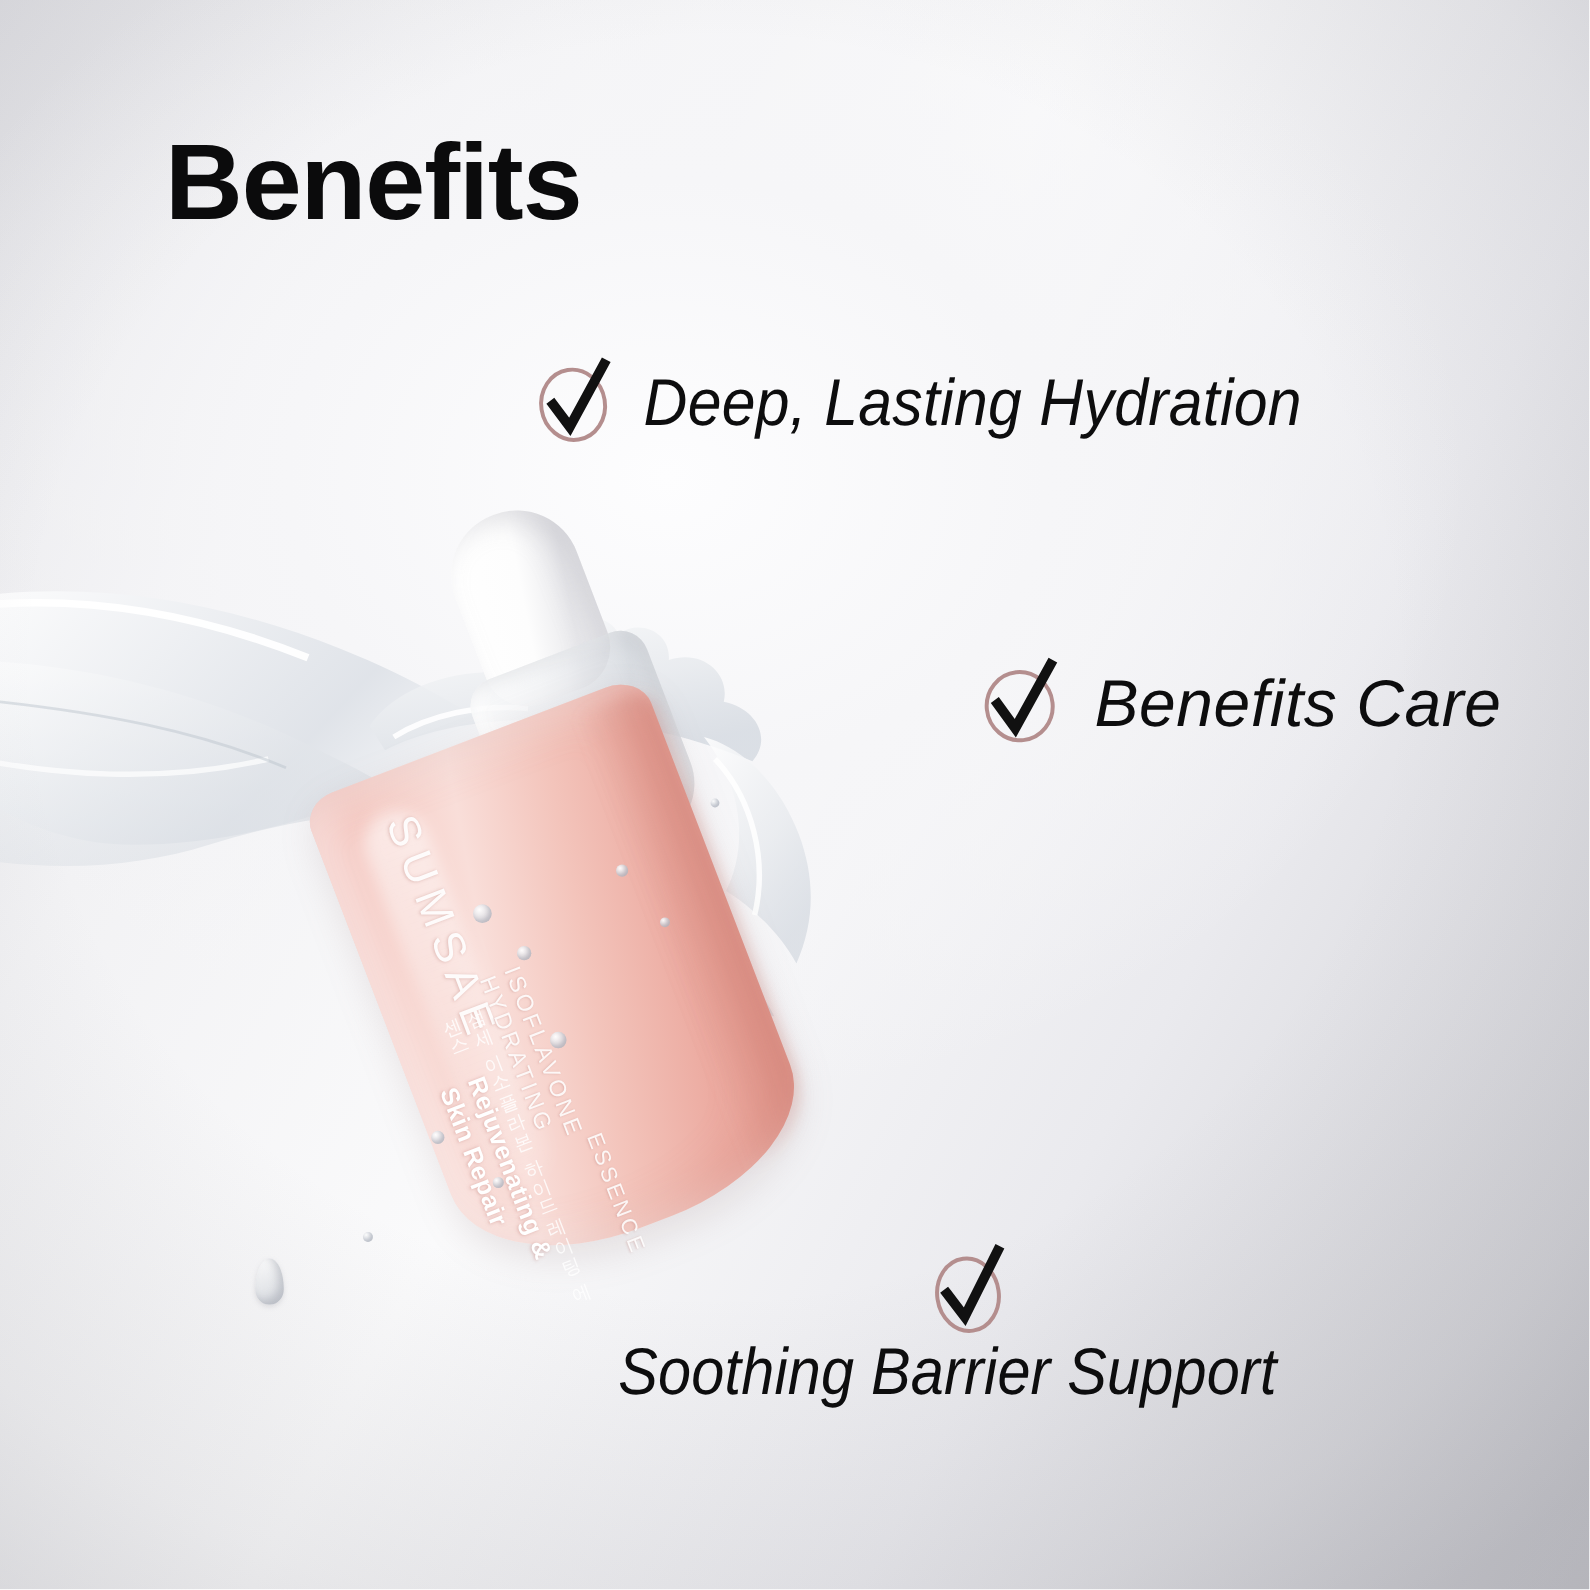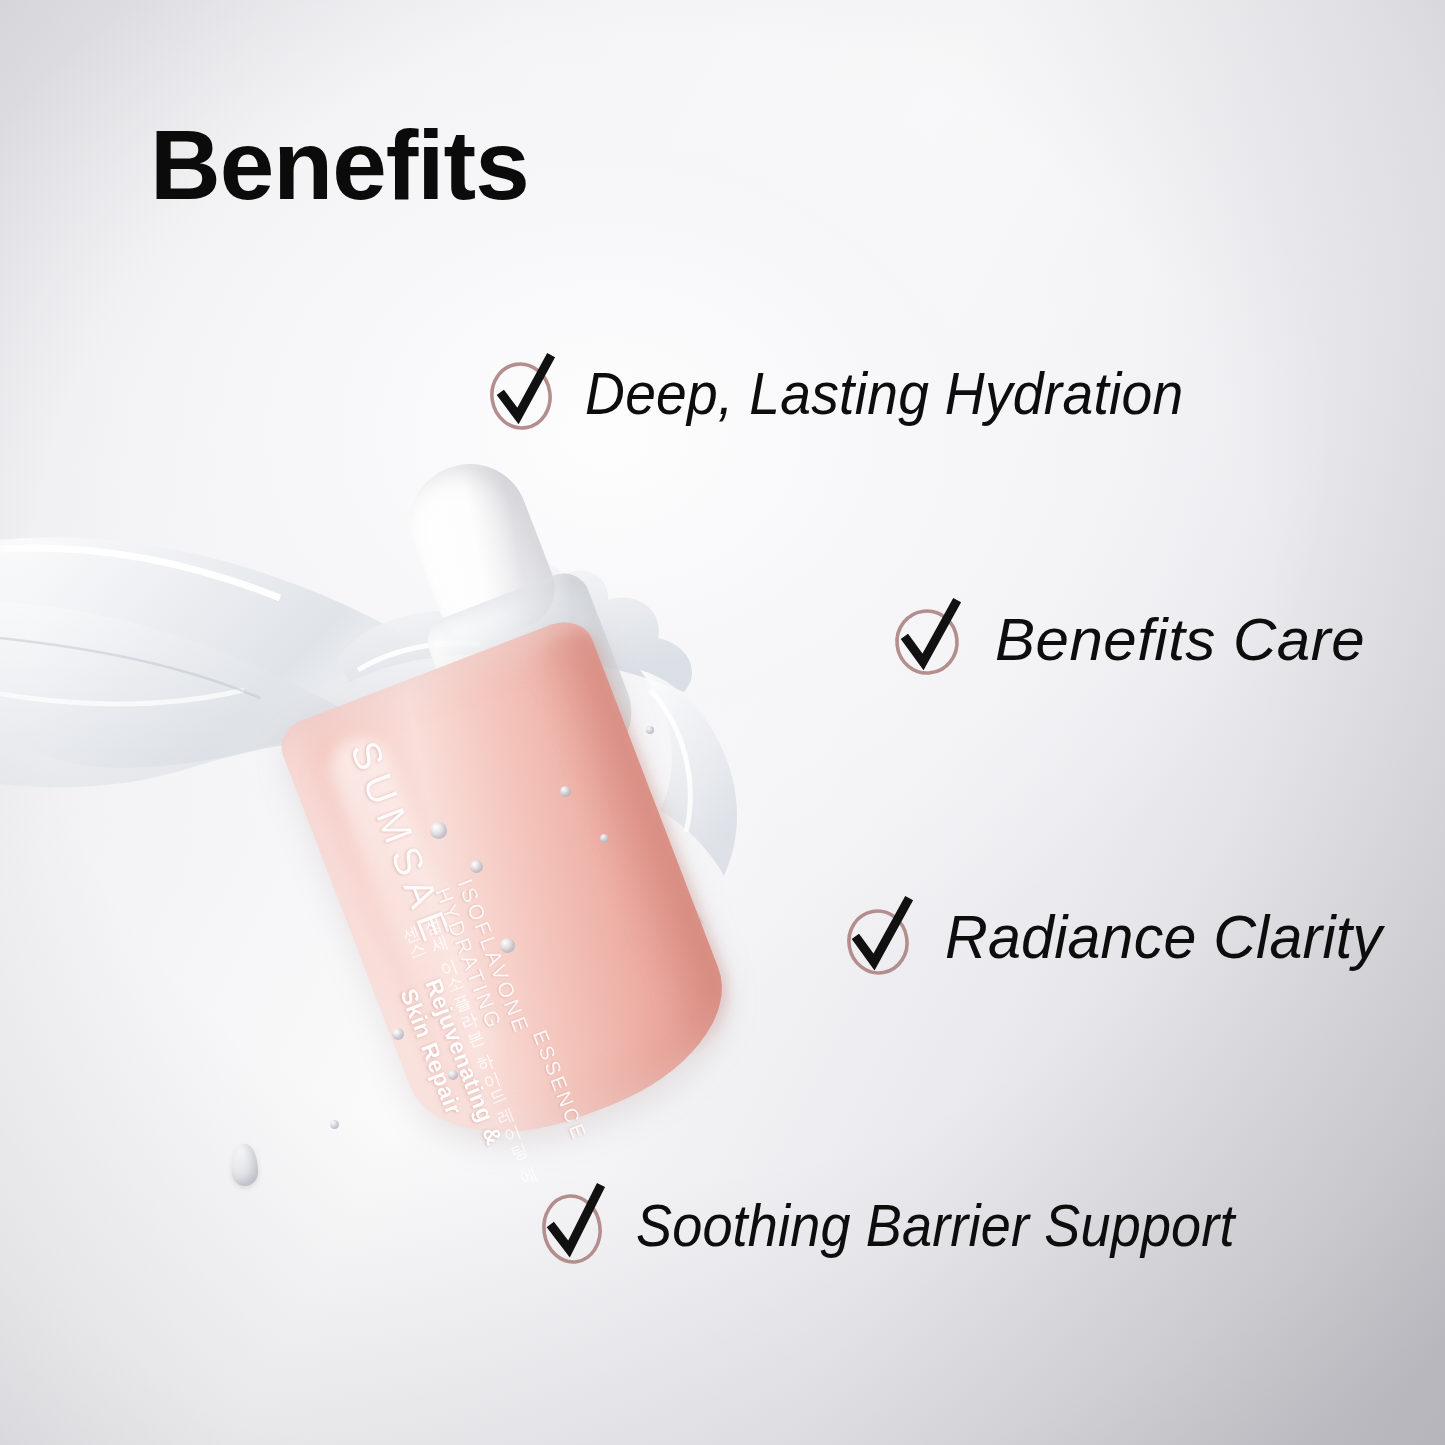--- a/index.html
+++ b/index.html
@@ -28,27 +28,27 @@
   }
 
   
   .benefit{position:absolute;display:flex;align-items:center;}
   .check-wrap{position:relative;width:74px;height:78px;flex:0 0 auto;}
   .check-wrap svg{position:absolute;left:0;top:0;overflow:visible;}
   .benefit-label{
     font-style:italic;font-weight:400;color:#0d0d0e;white-space:nowrap;
     font-family:"Liberation Sans","DejaVu Sans",sans-serif;
   }
-  #b0{left:487px;top:326px;margin-top:28px;}
+  #b0{left:487px;top:326px;}
   #b0 .benefit-label{font-size:60px;transform:scaleX(.92);transform-origin:left center;margin-left:24px;letter-spacing:.3px;}
   #b1{left:893px;top:600px;}
   #b1 .benefit-label{font-size:60px;margin-left:28px;letter-spacing:.5px;}
   #b2{left:845px;top:898px;}
   #b2 .benefit-label{font-size:61px;transform:scaleX(.97);transform-origin:left center;margin-left:26px;letter-spacing:.2px;}
-  #b3{left:538px;top:1186px;}
+  #b3{left:538px;top:1134px;flex-direction:column;}
   #b3 .benefit-label{font-size:60px;transform:scaleX(.90);transform-origin:left center;margin-left:24px;letter-spacing:.2px;}
 
   
   #photo{position:absolute;left:0;top:430px;width:960px;height:830px;}
 
   
   .stream{position:absolute;pointer-events:none;}
 
   
   #bottle{
@@ -235,29 +235,20 @@
   <div class="benefit" id="b1">
     <span class="check-wrap">
       <svg width="74" height="78" viewBox="0 0 74 78">
         <ellipse cx="34" cy="42" rx="30" ry="31" fill="none" stroke="#b48e8e" stroke-width="3.6" transform="rotate(-6 34 42)"></ellipse>
         <path d="M14,40 L30,62 L62,4" fill="none" stroke="#111111" stroke-width="9" stroke-linecap="square" stroke-linejoin="miter"></path>
       </svg>
     </span>
     <span class="benefit-label">Benefits Care</span>
   </div>
 
-  <div class="benefit" id="b2">
-    <span class="check-wrap">
-      <svg width="74" height="78" viewBox="0 0 74 78">
-        <ellipse cx="33" cy="44" rx="29" ry="31" fill="none" stroke="#b48e8e" stroke-width="3.6" transform="rotate(-10 33 44)"></ellipse>
-        <path d="M13,42 L29,64 L62,4" fill="none" stroke="#111111" stroke-width="9" stroke-linecap="square" stroke-linejoin="miter"></path>
-      </svg>
-    </span>
-    <span class="benefit-label">Radiance Clarity</span>
-  </div>
 
   <div class="benefit" id="b3">
     <span class="check-wrap">
       <svg width="74" height="78" viewBox="0 0 74 78">
         <ellipse cx="34" cy="43" rx="28" ry="33" fill="none" stroke="#b48e8e" stroke-width="3.6" transform="rotate(-8 34 43)"></ellipse>
         <path d="M15,42 L31,63 L61,3" fill="none" stroke="#111111" stroke-width="9" stroke-linecap="square" stroke-linejoin="miter"></path>
       </svg>
     </span>
     <span class="benefit-label">Soothing Barrier Support</span>
   </div>

